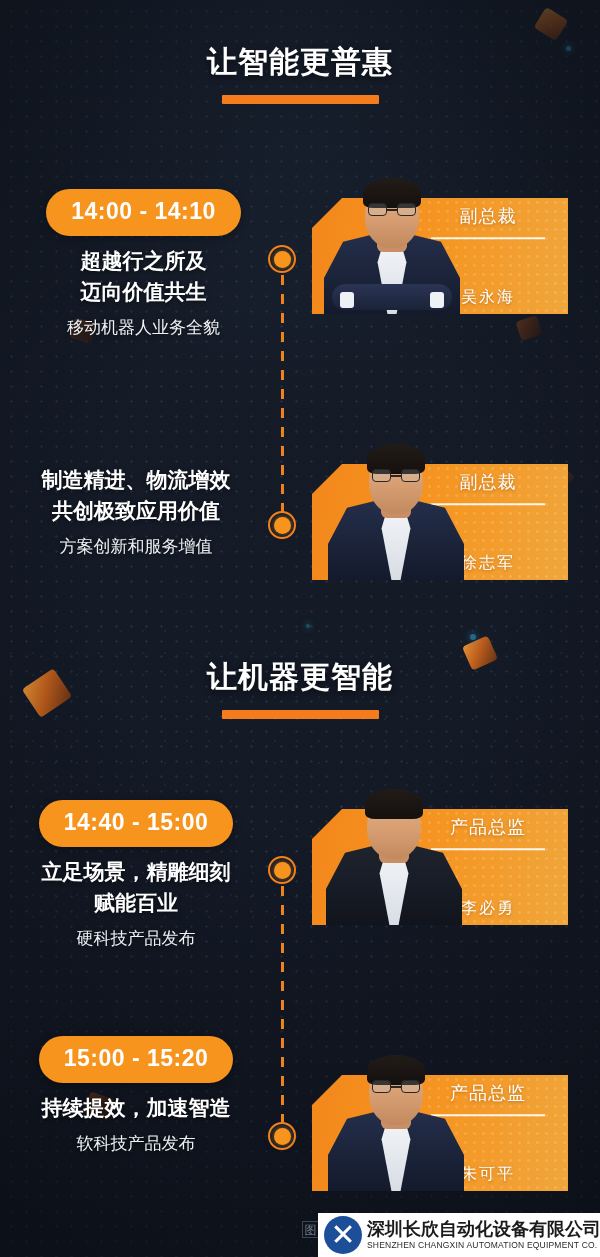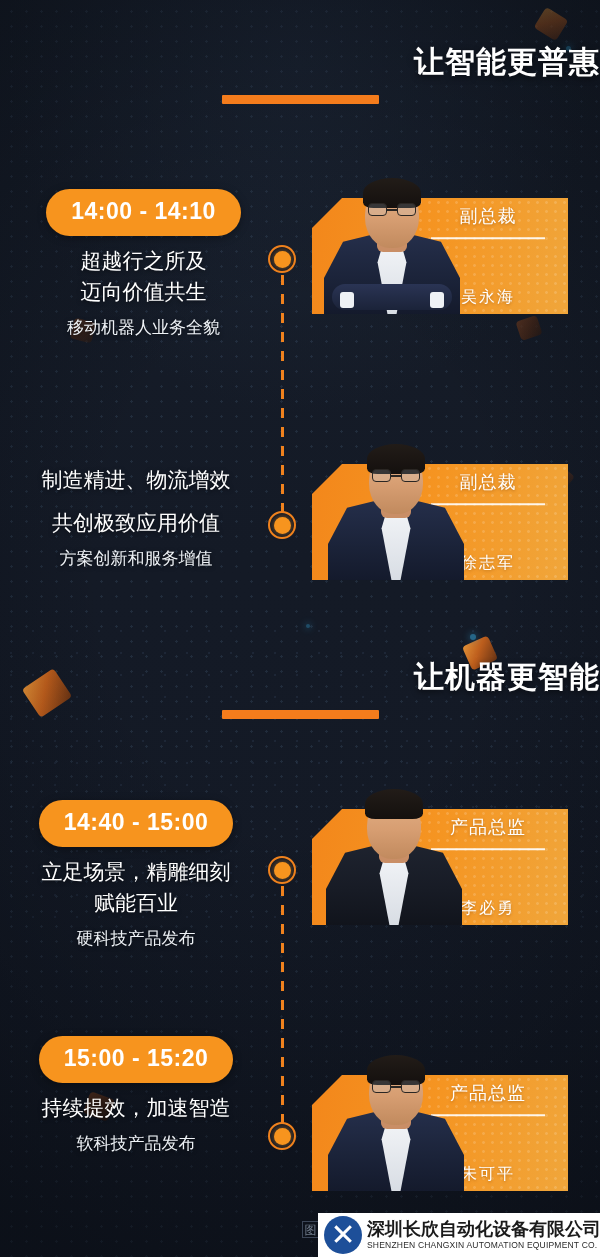--- a/index.html
+++ b/index.html
@@ -40,21 +40,20 @@
            background:linear-gradient(135deg,#f9a03a 0%, #d1661c 45%, #6d3412 100%); }
   .cube.dim i{ background:linear-gradient(135deg,#6b3a20 0%,#4a2715 55%,#2b1a12 100%); }
   .spark{ position:absolute; width:5px; height:5px; border-radius:50%;
           background:#2b7fa8; box-shadow:0 0 6px 2px rgba(43,127,168,.45); opacity:.75; }
 
   
   .section-title{ position:absolute; left:0; width:600px; text-align:center; z-index:5; }
   .section-title .txt{
     font-size:30px; font-weight:bold; color:#ffffff; letter-spacing:1px;
     text-shadow:0 2px 6px rgba(0,0,0,.6);
-    text-align:right;
   }
   .section-title .bar{
     width:157px; height:9px; background:#f47c1c; margin:12px auto 0; border-radius:1px;
   }
 
   
   .tl-line{
     position:absolute; left:281px; width:3px; z-index:4;
     background-image:linear-gradient(#f0821e 55%, rgba(0,0,0,0) 0);
     background-size:3px 19px;
@@ -71,21 +70,21 @@
 
   
   .session{ position:absolute; z-index:7; }
   .pill{
     display:inline-block; background:#f7941e; color:#fff;
     font-size:23px; font-weight:bold; letter-spacing:.5px;
     padding:9px 25px 11px; border-radius:24px; white-space:nowrap;
     box-shadow:0 2px 8px rgba(0,0,0,.35);
   }
   .s-title{
-    color:#ffffff; font-size:21px; font-weight:normal; line-height:1.38;
+    color:#ffffff; font-size:21px; font-weight:bold; line-height:1.38;
     margin-top:11px; white-space:nowrap; text-shadow:0 1px 4px rgba(0,0,0,.6);
   }
   .s-sub{
     color:#eef2f6; font-size:17px; line-height:1.4; margin-top:9px;
     white-space:nowrap; text-shadow:0 1px 4px rgba(0,0,0,.6);
   } .ta-c{ text-align:center; }
 
   
   .card{
     position:absolute; z-index:6; width:256px; height:116px;
@@ -251,21 +250,21 @@
         <span class="r"></span>
       </div>
     <div class="ph-arms"></div>
     <div class="ph-cuff" style="left:22px;"></div>
     <div class="ph-cuff" style="right:22px;"></div>
   </div>
 </div>
 
 <div class="session ta-c" style="left:18px;top:455px;width:236px;">
   <div class="s-title">制造精进、物流增效</div>
-  <div class="s-title" style="margin-top:14px">共创极致应用价值</div>
+  <div class="s-title" style="margin-top:2px">共创极致应用价值</div>
   <div class="s-sub">方案创新和服务增值</div>
 </div>
 
 <div class="card" style="left:312px;top:464px;">
   <div class="grid"></div>
   <div class="card-meta">
     <div class="role">副总裁</div>
     <div class="rule"></div>
     <div class="name">徐志军</div>
   </div>

